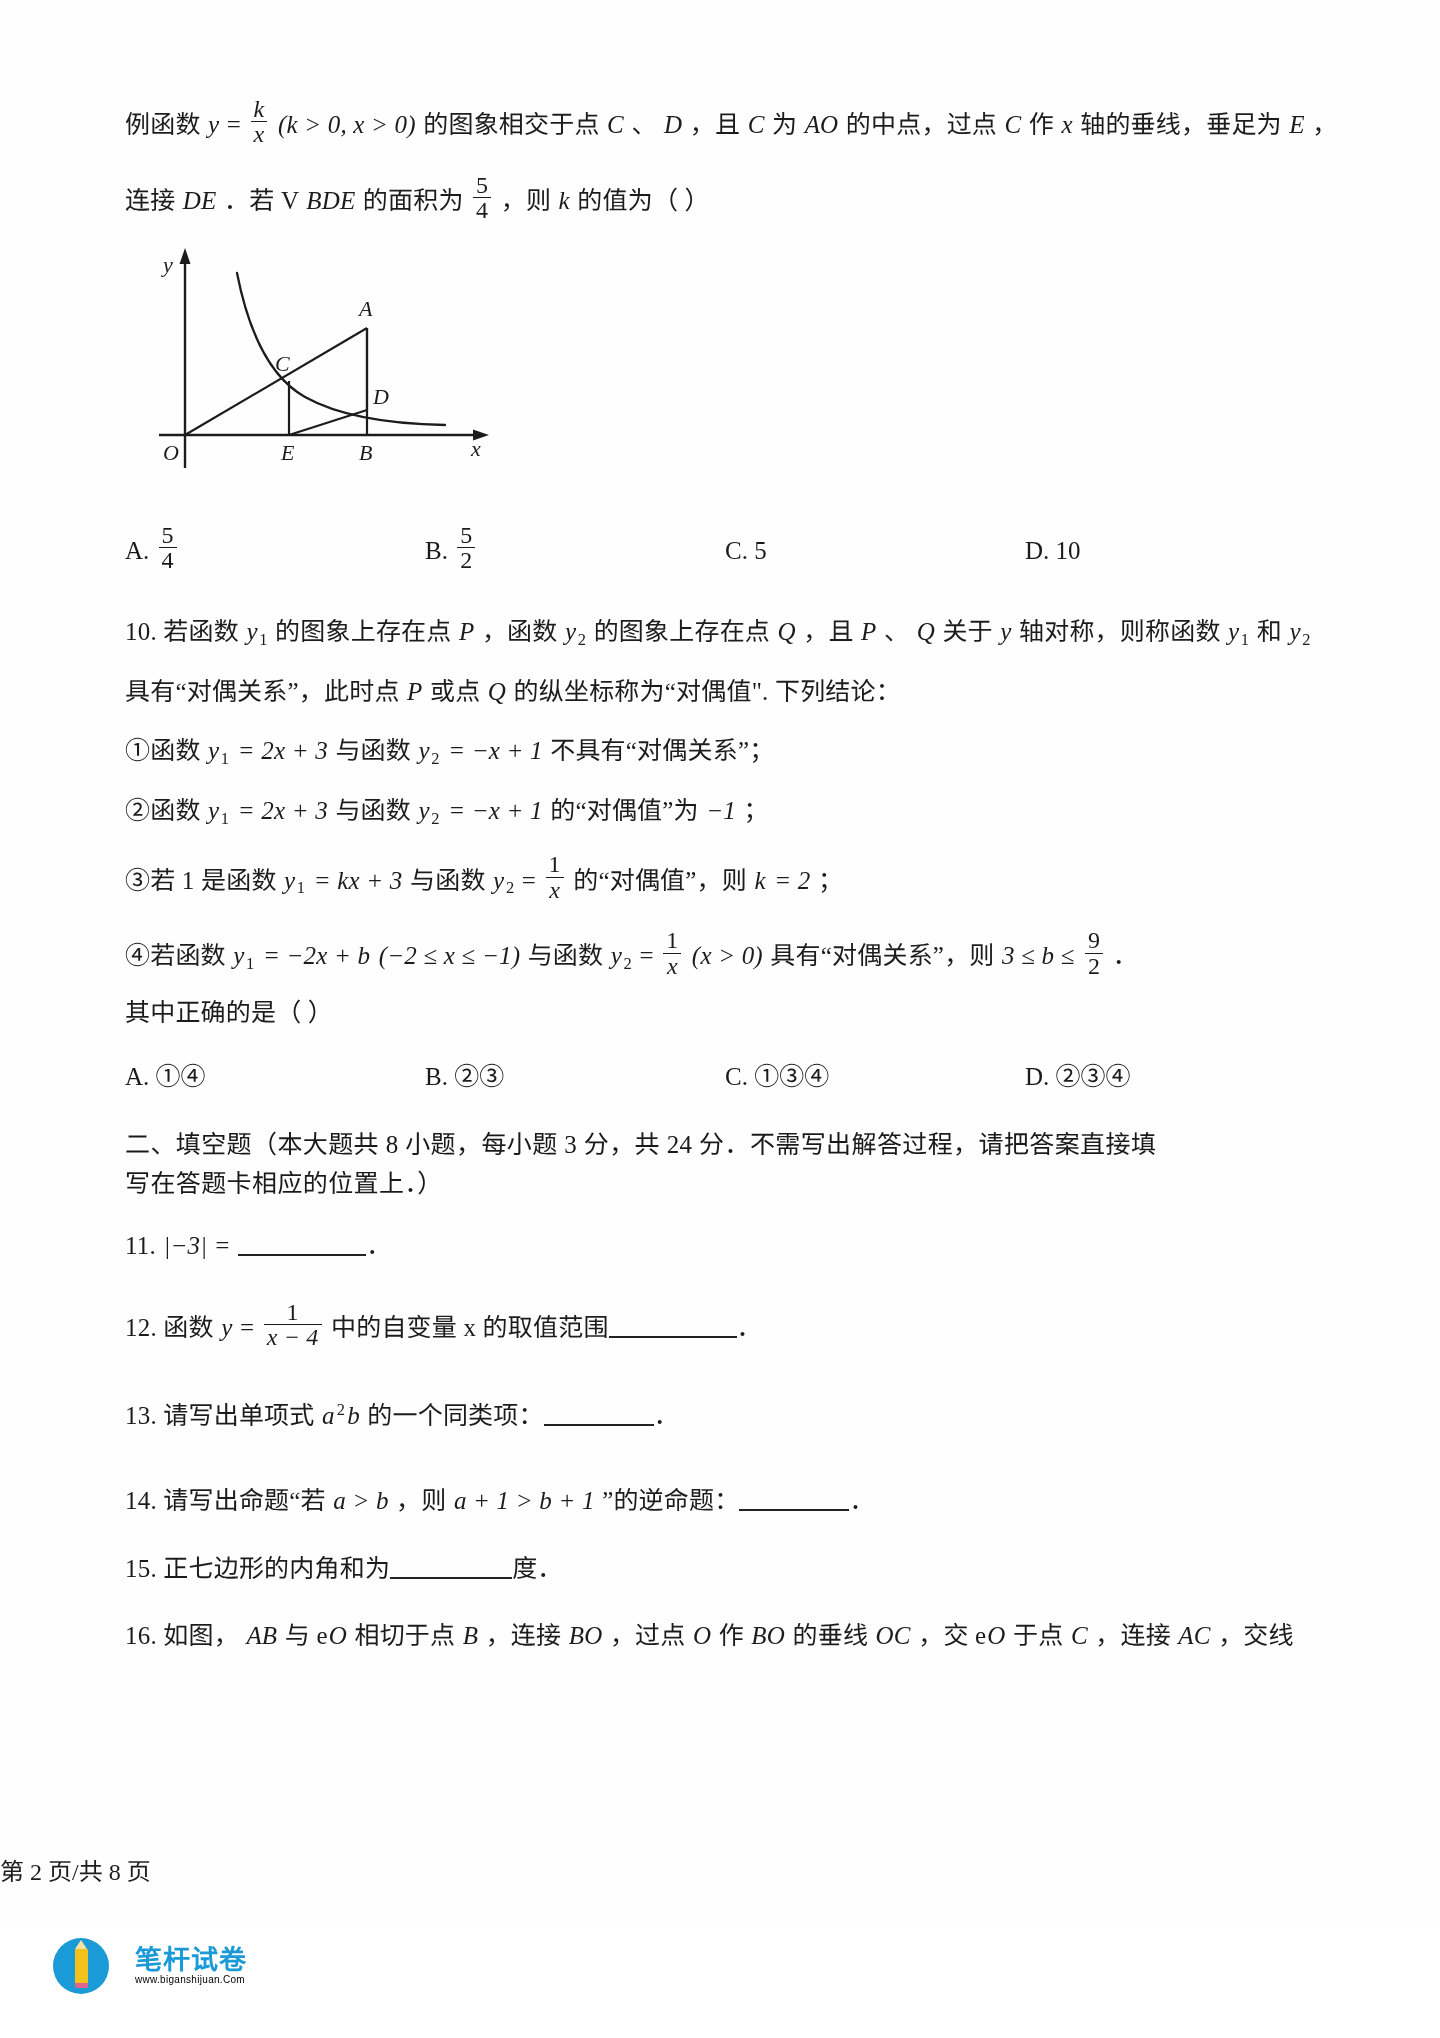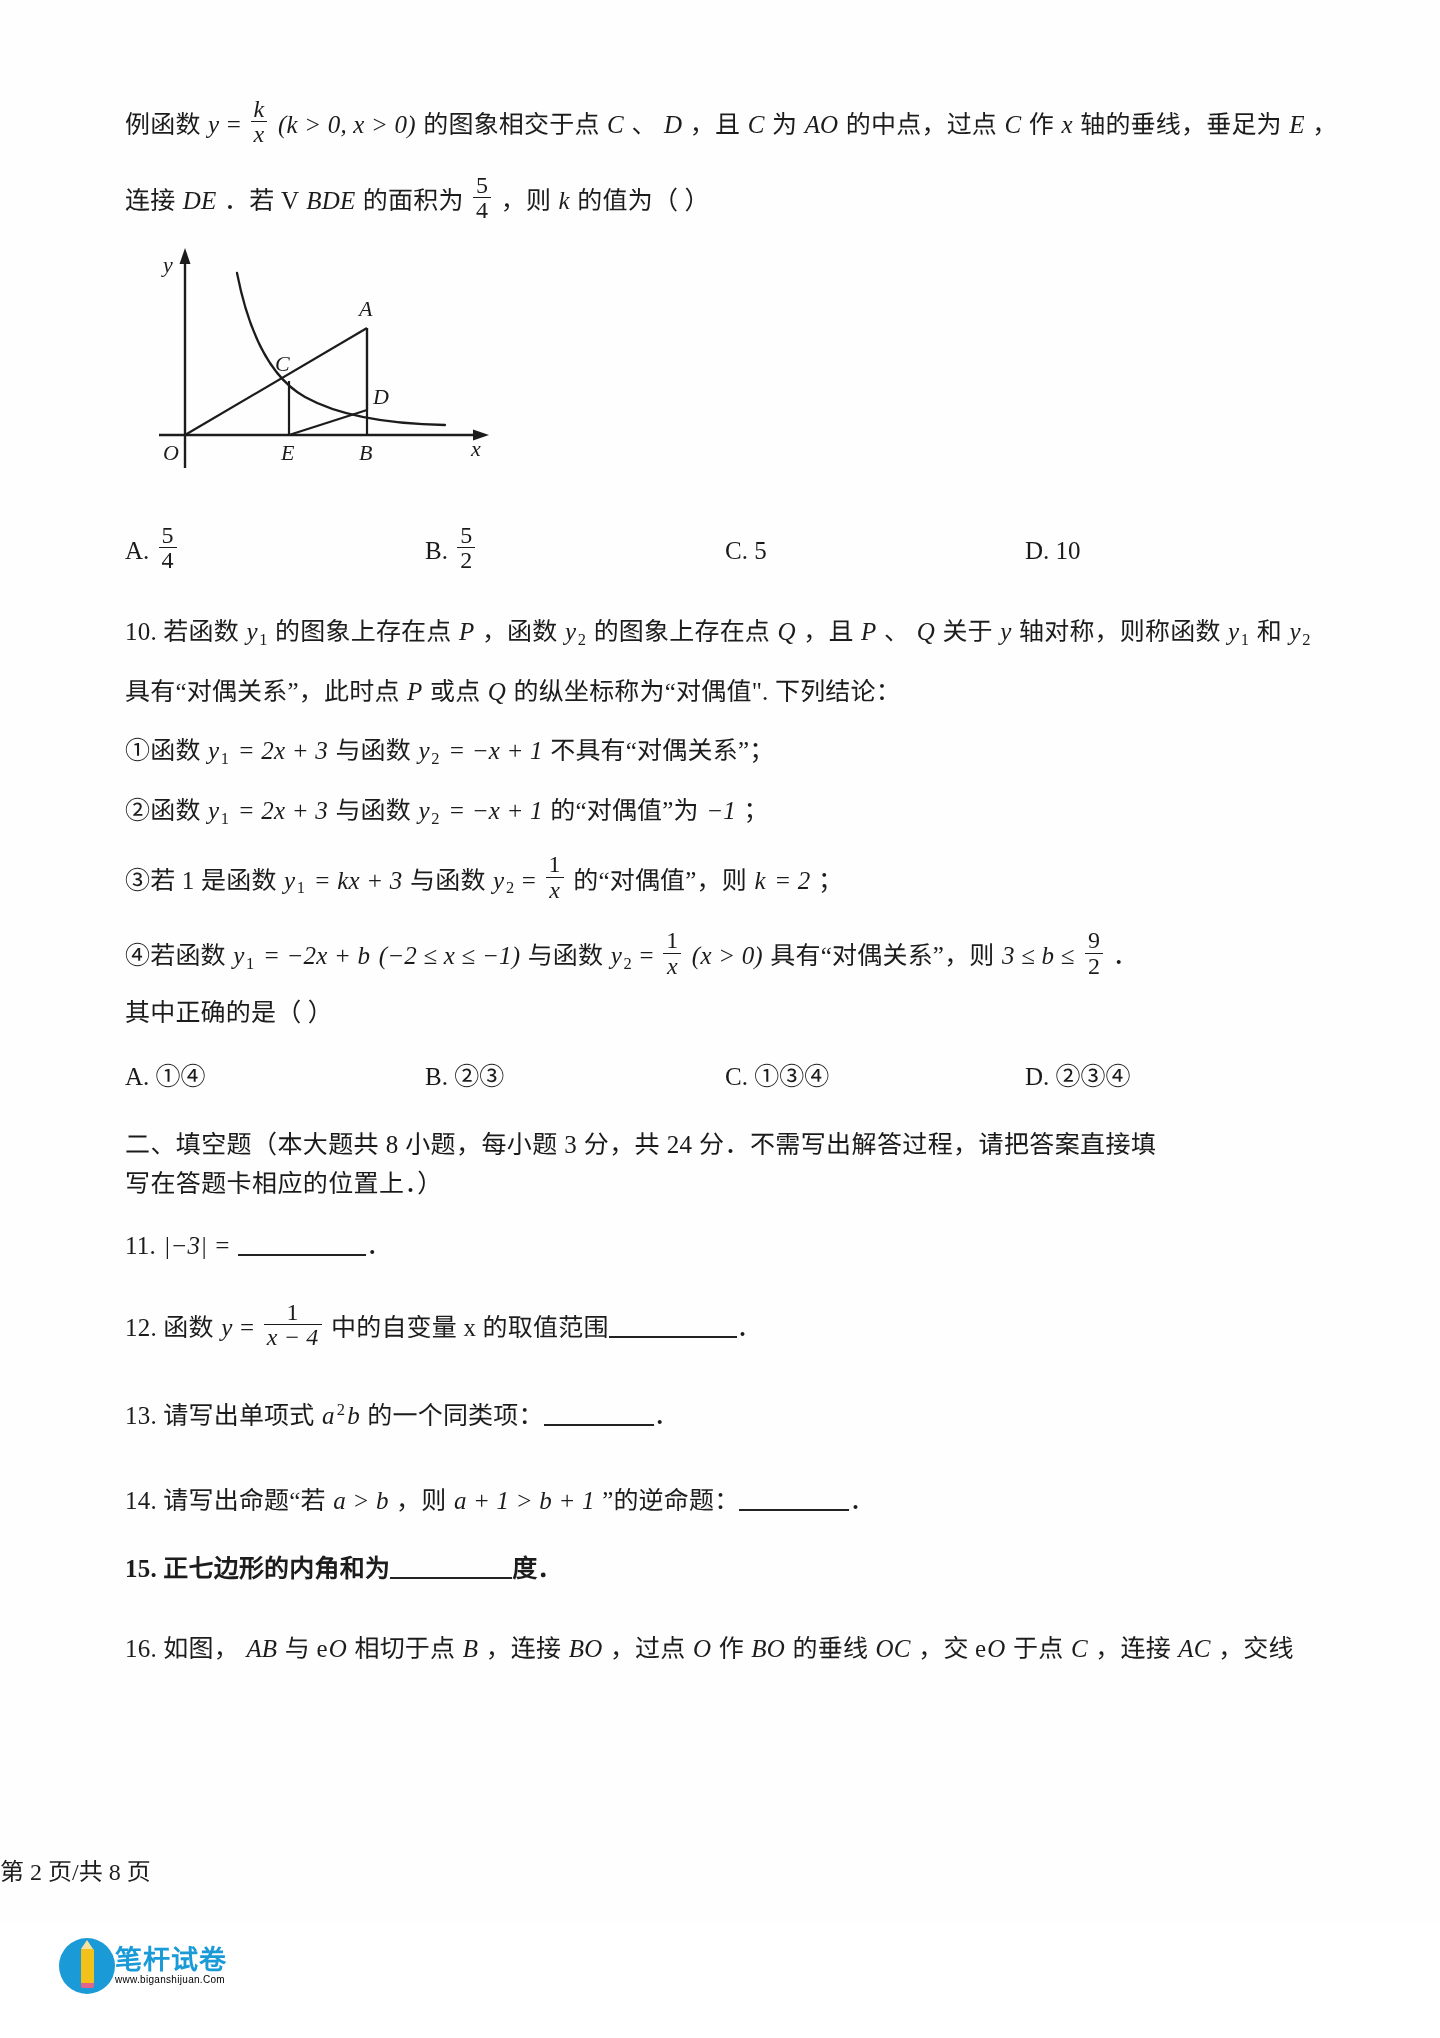--- a/index.html
+++ b/index.html
@@ -126,25 +126,25 @@
     top: 1852px;
     width: 1440px;
     text-align: left;
     font-size: 24px;
     color: #1c1c1c;
   }
 
   
   .watermark {
     position: absolute;
-    left: 59px;
+    left: 53px;
     top: 1938px;
     display: flex;
     align-items: center;
-    gap: 0;
+    gap: 26px;
     justify-content: space-between;
   }
   .wm-badge {
     width: 56px;
     height: 56px;
     border-radius: 50%;
     background: #1a9ad6;
     display: flex;
     align-items: center;
     justify-content: center;
@@ -446,21 +446,21 @@
 
     <div class="line" style="margin-bottom:34px;">
       <span>14.</span>
       <span class="cn">请写出命题“若</span>
       <span class="it">a &gt; b</span>
       <span class="cn">，则</span>
       <span class="it">a + 1 &gt; b + 1</span>
       <span class="cn">”的逆命题：</span><span class="blank short"></span><span class="cn">．</span>
     </div>
 
-    <div class="line" style="margin-bottom:48px;font-weight:bold;">
+    <div class="line" style="margin-bottom:35px;">
       <span>15.</span>
       <span class="cn">正七边形的内角和为</span><span class="blank mid"></span><span class="cn">度．</span>
     </div>
 
     <div class="line">
       <span>16.</span>
       <span class="cn">如图，</span>
       <span class="it">AB</span>
       <span class="cn">与 e</span><span class="it">O</span>
       <span class="cn">相切于点</span>

